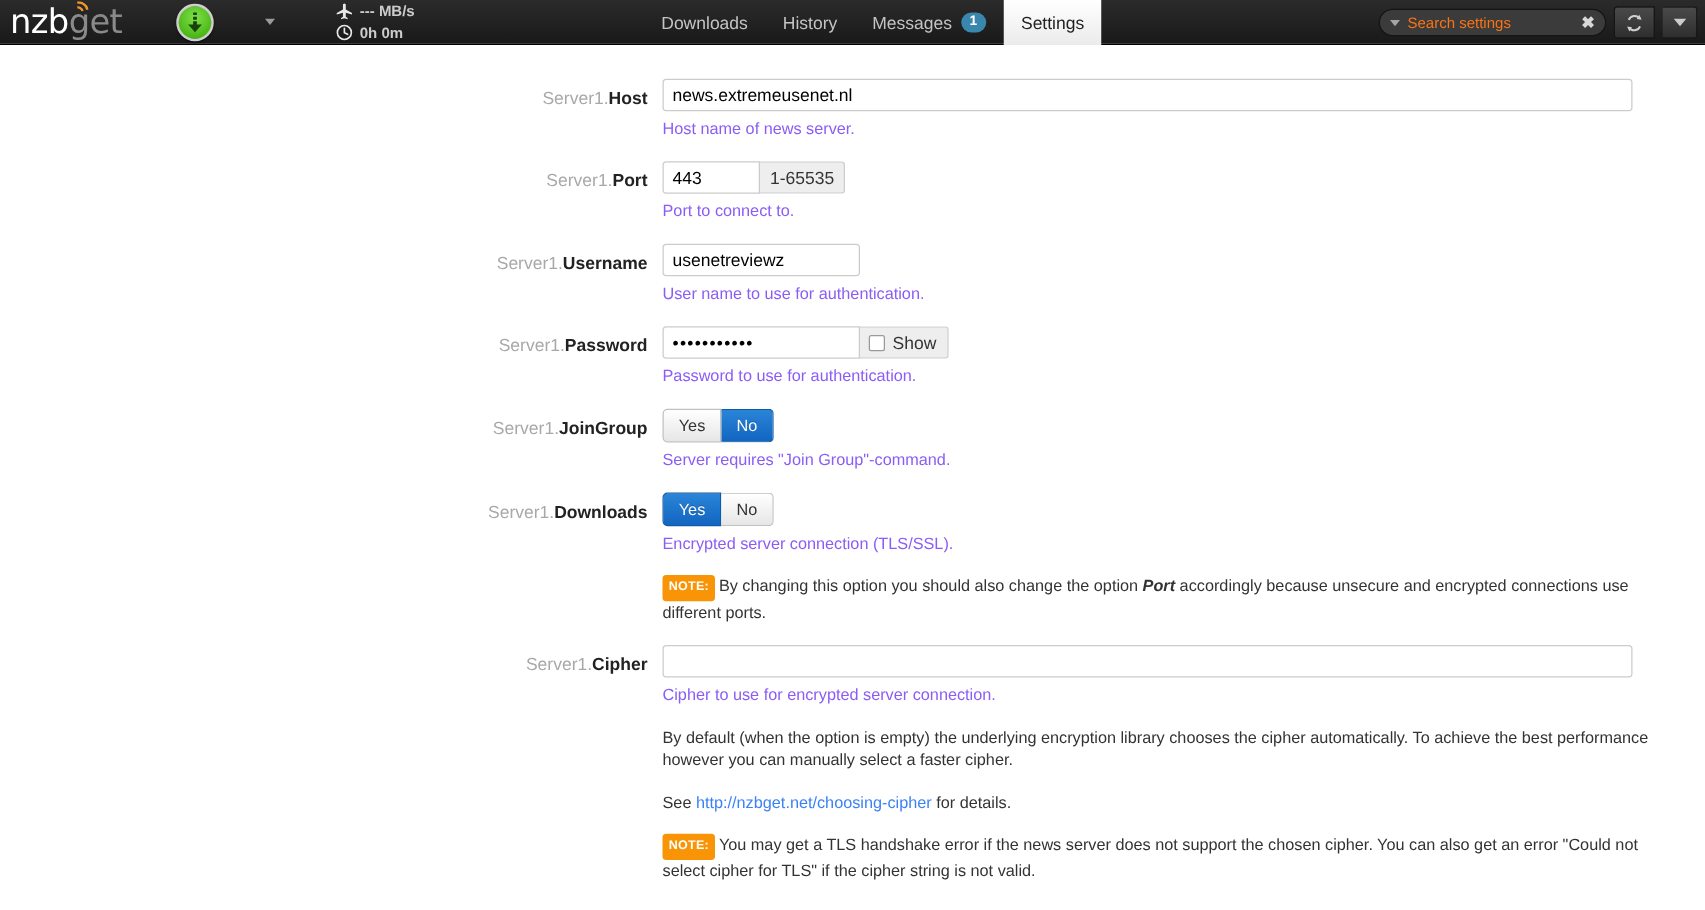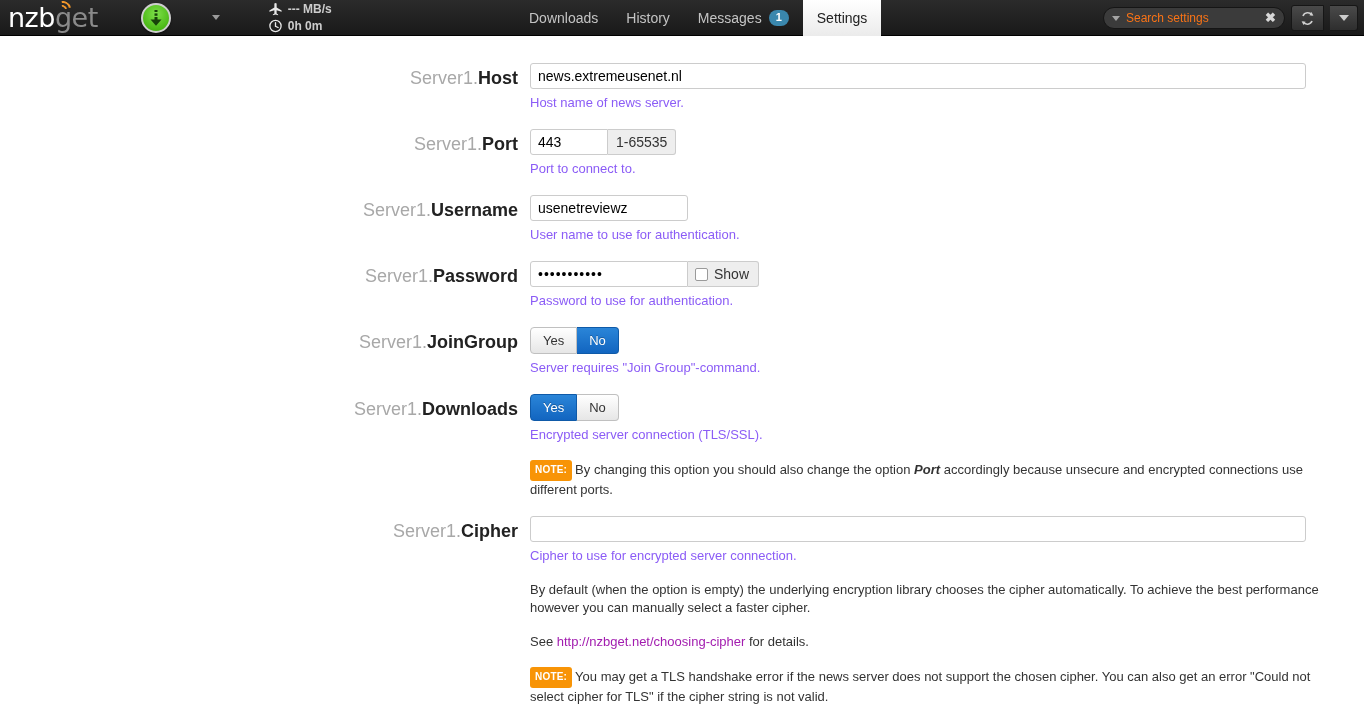--- a/index.html
+++ b/index.html
@@ -178,21 +178,21 @@
     height: 692px;
     overflow: hidden;
   }
 
   .form-row { display: flex; align-items: flex-start; }
   .lbl-col {
     width: 530px;
     flex: 0 0 530px;
     text-align: right;
     padding-right: 12px;
-    font-size: 18px;
+    font-size: 14px;
     line-height: 20px;
     padding-top: 5px;
     white-space: nowrap;
   }
   .lbl-prefix { color: #a8a8a8; }
   .lbl-name { color: #222222; font-weight: bold; }
   .ctl-col { flex: 1 1 auto; padding-right: 24px; }
 
   .inp {
     height: 26px;
@@ -242,21 +242,21 @@
     line-height: 18px;
     margin-top: 5px;
   }
   .para {
     color: #333333;
     font-size: 13px;
     line-height: 18px;
     margin-top: 16px;
     max-width: 806px;
   }
-  .para a { color: #a21caf; text-decoration: none; }
+  .para a { color: #3b82f6; text-decoration: none; }
   .note-tag {
     display: inline-block;
     background: #f89406;
     color: #ffffff;
     font-size: 10px;
     font-weight: bold;
     padding: 1px 5px 2px;
     border-radius: 3px;
     vertical-align: 1px;
     margin-right: 3px;

